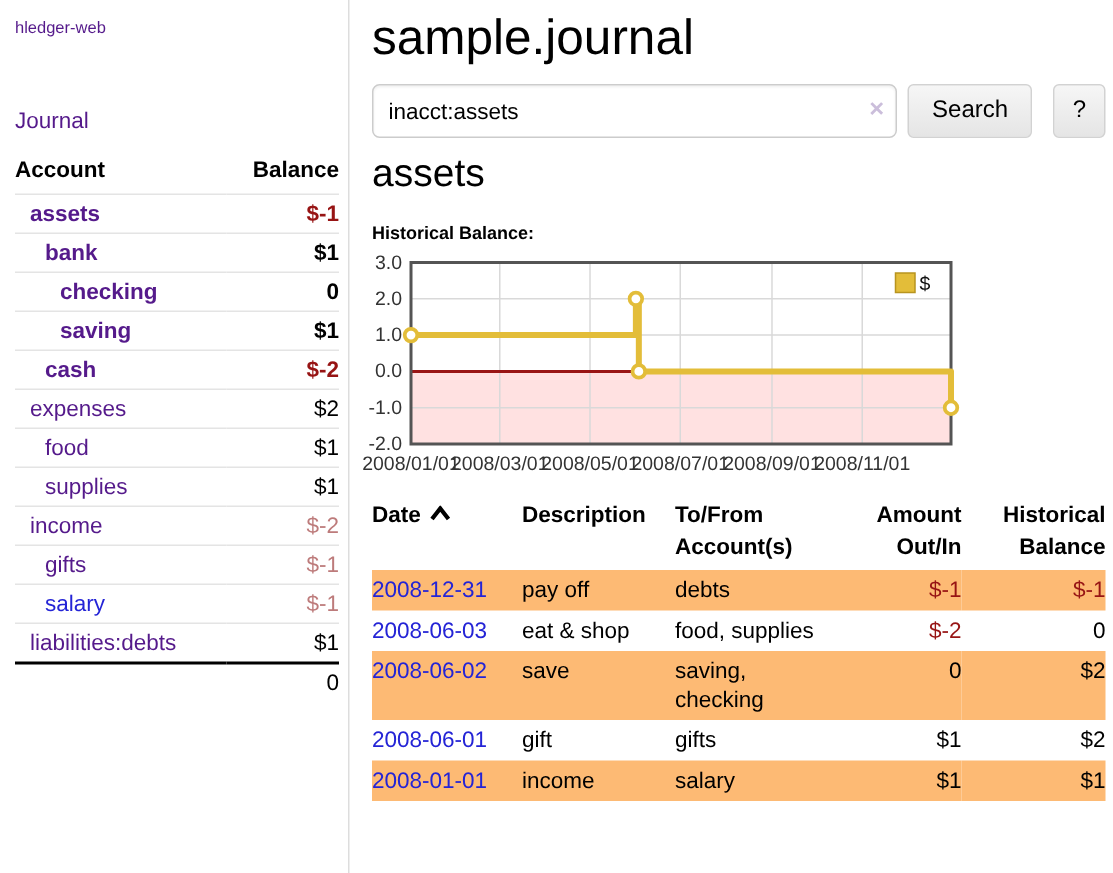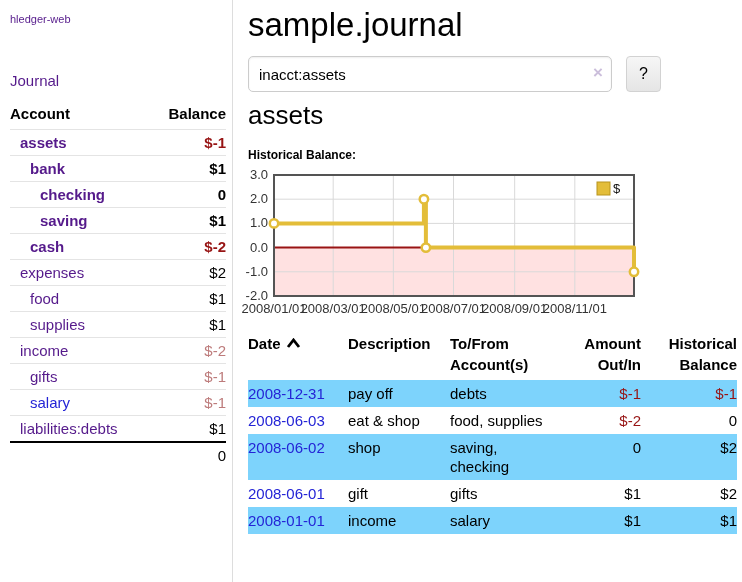--- a/index.html
+++ b/index.html
@@ -49,21 +49,21 @@
   .btn-help { margin-left: 14px; padding: 0 12px; }
   h2.account-heading { font-size: 26px; font-weight: 400; margin: 0 0 17px 0; }
   .chart-label { font-weight: bold; font-size: 12px; margin-bottom: 7px; }
   .chart-svg { display: block; margin-left: -8px; overflow: visible; font-family: "Liberation Sans", sans-serif; }
 
   
   .register { border-collapse: collapse; width: 489px; margin-top: 15px; font-size: 15px; }
   .register th { font-weight: bold; text-align: left; vertical-align: top; white-space: pre-line; padding: 2px 0 5px 0; line-height: 21px; }
   .register th.r, .register td.r { text-align: right; }
   .register td { vertical-align: top; white-space: pre-line; padding: 4px 0; line-height: 19px; }
-  .register tr.shaded { background: #7dd3fc; }
+  .register tr.shaded { background: #fdba74; }
   .register td.c-desc, .register th.c-desc { padding-left: 2px; }
   .register a.datelink { color: #2424d6; text-decoration: none; cursor: pointer; }
   .register .neg { color: #971414; }
   .sort-icon { vertical-align: baseline; margin-left: 5px; }
   .w-date { width: 98px; } .w-desc { width: 104px; } .w-acct { width: 128px; }
   .w-amt { width: 63px; } .w-bal { width: 96px; }
 </style>
 </head>
 <body>
 
@@ -139,20 +139,21 @@
   </aside>
 
   <main class="main">
     <h1 class="page-title">sample.journal</h1>
 
     <div class="searchrow">
       <div class="search-input-wrap">
         <input class="search-input" type="text" value="inacct:assets" style="">
         <span class="clear-x">×</span>
       </div>
+      <button class="btn btn-search">Search</button>
       <button class="btn btn-help">?</button>
     </div>
 
     <h2 class="account-heading">assets</h2>
     <div class="chart-label">Historical Balance:</div>
 
     <svg class="chart-svg" width="400" height="147">
         <rect x="34" y="78.6" width="360" height="48.400000000000006" fill="#ffe1e1"></rect>
         <line x1="34" x2="394" y1="6" y2="6" stroke="#d9d9d9" stroke-width="1"></line>
         <line x1="34" x2="394" y1="30.200000000000003" y2="30.200000000000003" stroke="#d9d9d9" stroke-width="1"></line>
@@ -221,21 +222,21 @@
           </tr>
           <tr>
             <td class=""><a class="datelink">2008-06-03</a></td>
             <td class="c-desc">eat &amp; shop</td>
             <td class="">food, supplies</td>
             <td class="r neg">$-2</td>
             <td class="r">0</td>
           </tr>
           <tr class="shaded">
             <td class=""><a class="datelink">2008-06-02</a></td>
-            <td class="c-desc">shop</td>
+            <td class="c-desc">save</td>
             <td class="">saving,
 checking</td>
             <td class="r">0</td>
             <td class="r">$2</td>
           </tr>
           <tr>
             <td class=""><a class="datelink">2008-06-01</a></td>
             <td class="c-desc">gift</td>
             <td class="">gifts</td>
             <td class="r">$1</td>

